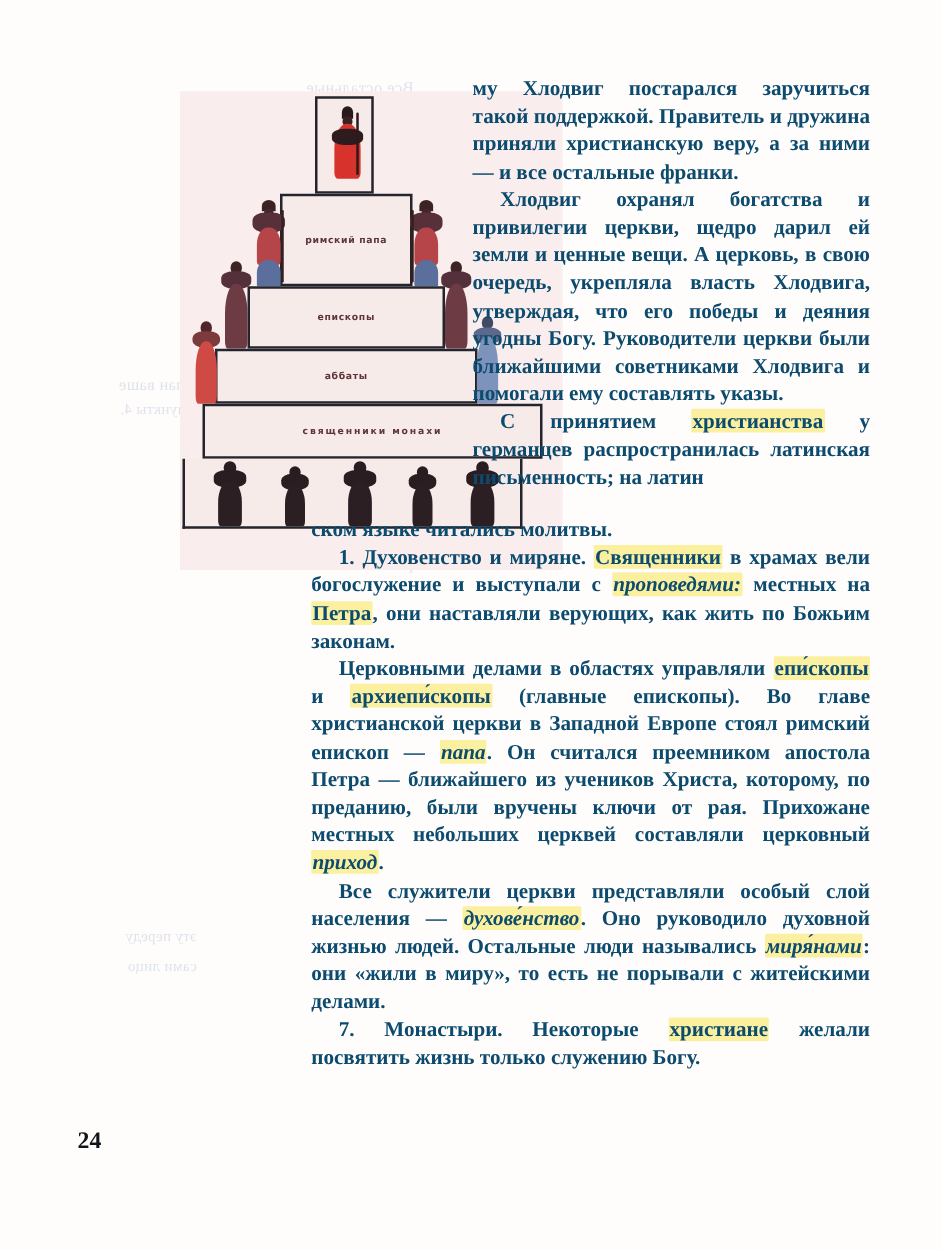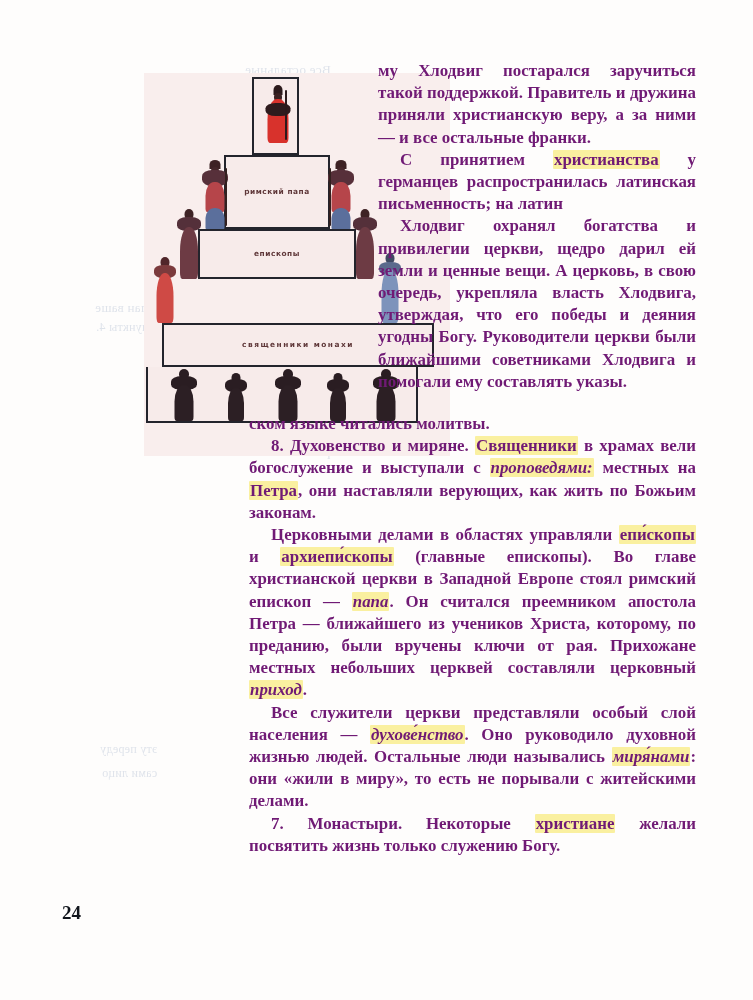--- a/index.html
+++ b/index.html
@@ -113,21 +113,21 @@
     color: #1d222c;
   }
 
   
   .col {
     position: absolute;
     font-family: "Liberation Serif", serif;
     font-size: 16.9px;
     line-height: 22.2px;
     text-align: justify;
-    color: #701a75;
+    color: #0c4a6e;
     font-weight: 700;
   }
   #col-right {
     left: 378px;
     top: 60px;
     width: 318px;
   }
   #col-full {
     left: 249px;
     top: 413px;
@@ -228,20 +228,23 @@
       <div class="arms" style="top:8px; width:24px; height:14px; background:#54303a;"></div>
       <div class="body" style="top:18px; width:18px; height:52px; background:#6d3b44;"></div>
     </div>
 
     <div class="fig" style="left:208px; top:136px; width:26px; height:70px;">
       <div class="head" style="top:0; width:9px; height:10px; background:#3e2325;"></div>
       <div class="arms" style="top:8px; width:24px; height:14px; background:#54303a;"></div>
       <div class="body" style="top:18px; width:18px; height:52px; background:#6d3b44;"></div>
     </div>
 
+    <div class="tier" style="left:28px; top:206px; width:210px; height:44px;">
+      <span class="tier-label">аббаты</span>
+    </div>
 
     <div class="fig" style="left:9px; top:184px; width:24px; height:66px;">
       <div class="head" style="top:0; width:9px; height:10px; background:#50262a;"></div>
       <div class="arms" style="top:8px; width:22px; height:13px; background:#7b3a3c;"></div>
       <div class="body" style="top:16px; width:17px; height:50px; background:#cf4a45;"></div>
     </div>
 
     <div class="fig" style="left:234px; top:180px; width:24px; height:70px;">
       <div class="head" style="top:0; width:9px; height:10px; background:#404a63;"></div>
       <div class="arms" style="top:9px; width:22px; height:13px; background:#5b6a8c;"></div>
@@ -277,26 +280,26 @@
       <div class="head" style="top:0; width:10px; height:10px; background:#2a1d22;"></div>
       <div class="arms" style="top:7px; width:26px; height:14px; background:#2a1d22;"></div>
       <div class="body" style="top:16px; width:19px; height:36px; background:#2c1f24;"></div>
     </div>
 
   </figure>
 
 
   <div id="col-right" class="col">
       <p class="noindent"><span>му Хлодвиг постарался заручиться такой поддержкой. Правитель и дружина приняли христианскую веру, а за ними — и все остальные франки.</span></p>
+      <p><span>Хлодвиг охранял богатства и привилегии церкви, щедро дарил ей земли и ценные вещи. А церковь, в свою очередь, укрепляла власть Хлодвига, утверждая, что его победы и деяния угодны Богу. Руководители церкви были ближайшими советниками Хлодвига и помогали ему составлять указы.</span></p>
       <p><span>С принятием </span><mark>христианства</mark><span> у германцев распространилась латинская письменность; на латин</span></p>
-      <p><span>Хлодвиг охранял богатства и привилегии церкви, щедро дарил ей земли и ценные вещи. А церковь, в свою очередь, укрепляла власть Хлодвига, утверждая, что его победы и деяния угодны Богу. Руководители церкви были ближайшими советниками Хлодвига и помогали ему составлять указы.</span></p>
     </div>
 
   <div id="col-full" class="col">
       <p class="noindent"><span>ском языке читались молитвы.</span></p>
-      <p><span class="sect">8. Духовенство и миряне.</span><span> </span><mark>Священники</mark><span> в храмах вели богослужение и выступали с </span><mark class="term">проповедями:</mark><span> местных на </span><mark>Петра</mark><span>, они наставляли верующих, как жить по Божьим законам.</span></p>
+      <p><span class="sect">1. Духовенство и миряне.</span><span> </span><mark>Священники</mark><span> в храмах вели богослужение и выступали с </span><mark class="term">проповедями:</mark><span> местных на </span><mark>Петра</mark><span>, они наставляли верующих, как жить по Божьим законам.</span></p>
       <p><span>Церковными  делами  в областях управляли </span><mark>епи́скопы</mark><span> и </span><mark>архиепи́скопы</mark><span> (главные епископы). Во главе христианской церкви в Западной Европе стоял римский епископ — </span><mark class="term">папа</mark><span>. Он считался преемником апостола Петра — ближайшего из учеников Христа, которому, по преданию, были вручены ключи от рая. Прихожане местных небольших церквей составляли церковный </span><mark class="term">приход</mark><span>.</span></p>
       <p><span>Все служители церкви представляли особый слой населения — </span><mark class="term">духове́нство</mark><span>. Оно руководило духовной жизнью людей. Остальные люди назывались </span><mark class="term">миря́нами</mark><span>: они «жили в миру», то есть не порывали с житейскими делами.</span></p>
       <p><span class="sect">7. Монастыри.</span><span> Некоторые </span><mark>христиане</mark><span> желали посвятить жизнь только служению Богу.</span></p>
     </div>
 
   <div id="folio">24</div>
 </div>
 
 </body></html>

